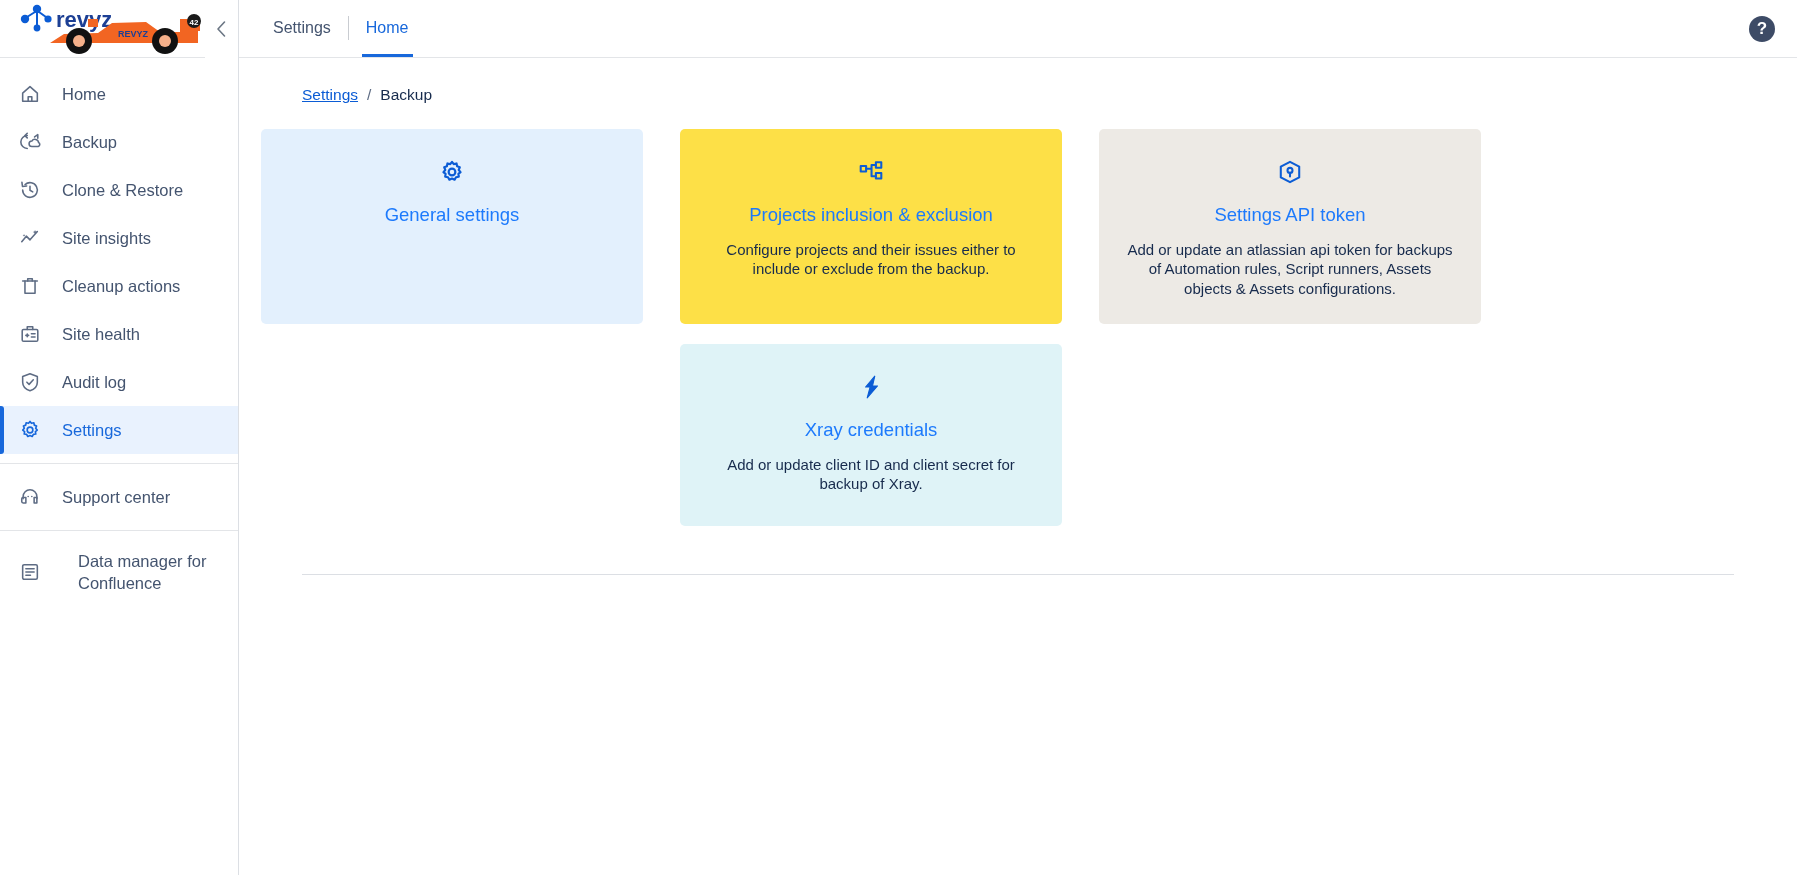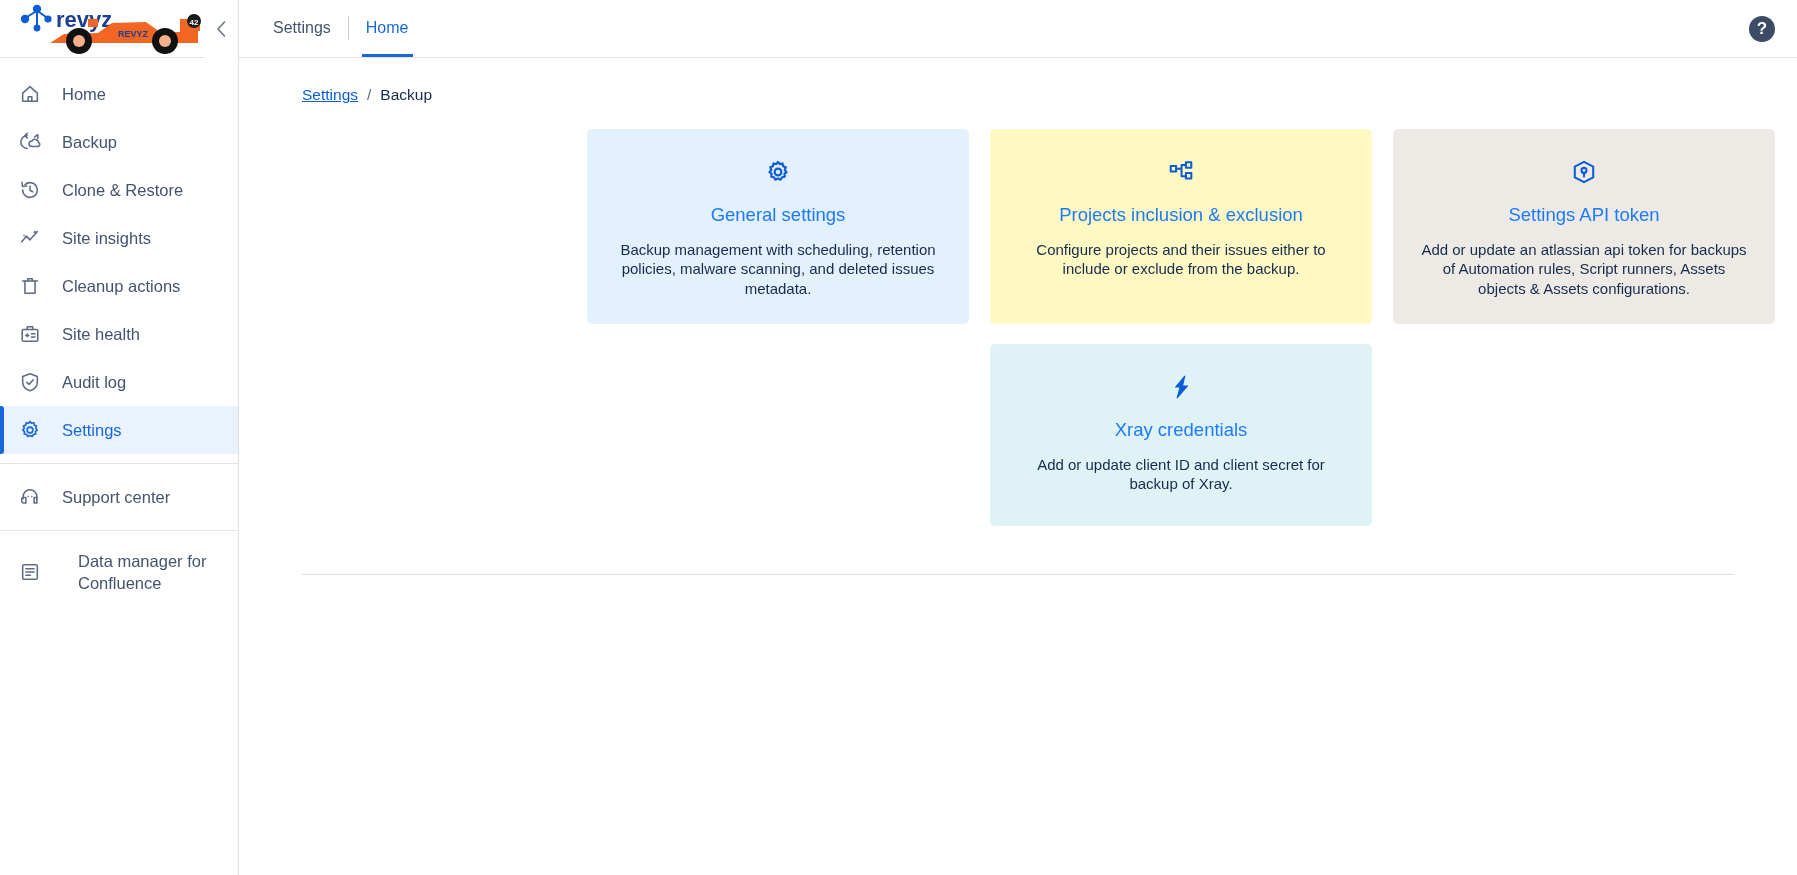--- a/index.html
+++ b/index.html
@@ -195,22 +195,22 @@
     cursor: pointer;
   }
   .crumb-sep { color: #5e6c84; }
   .crumb-current { color: #172b4d; }
 
   .cards-area {
     padding-top: 25px;
   }
   .cards-row {
     display: flex;
-    justify-content: flex-end;
-    gap: 21px;
+    justify-content: flex-start;
+    gap: 37px;
   }
   .cards-row.second {
     margin-top: 20px;
   }
   .card {
     width: 382px;
     min-height: 182px;
     border-radius: 5px;
     padding: 28px 26px 26px 26px;
     display: flex;
@@ -235,21 +235,21 @@
   }
   .card.tone-grey .card-title,
   .card.tone-beige .card-title { color: #1d7afc; }
   .card-desc {
     font-size: 15px;
     color: #172b4d;
     line-height: 1.28;
     max-width: 330px;
   }
   .tone-blue  { background: #e3f0fd; }
-  .tone-grey  { background: #fef9c3; }
+  .tone-grey  { background: #fde047; }
   .tone-beige { background: #edeae5; }
   .tone-cyan  { background: #dff3f7; }
 
   .card.wide-desc .card-desc { max-width: 340px; }
 
   .bottom-rule {
     margin: 48px 41px 0 41px;
     height: 1px;
     background: #dcdfe4;
   }
@@ -453,21 +453,20 @@
         <div class="cards-row">
 
           <div class="card tone-blue">
             <div class="card-ico">
               <svg width="26" height="26" viewBox="0 0 24 24" fill="none" stroke="#0b5cd5" stroke-width="2" stroke-linecap="round" stroke-linejoin="round">
                 <circle cx="12" cy="12" r="3.1"></circle>
                 <path d="M12 2.6 l1.6 2.1 2.6-.6 .5 2.6 2.5 .9 -1 2.5 1.7 2 -2 1.7 .4 2.6 -2.6 .4 -1.3 2.3 -2.4-1.1 -2.4 1.1 -1.3-2.3 -2.6-.4 .4-2.6 -2-1.7 1.7-2 -1-2.5 2.5-.9 .5-2.6 2.6 .6 Z"></path>
               </svg>
             </div>
             <div class="card-title">General settings</div>
-            <div class="card-desc">Backup management with scheduling, retention policies, malware scanning, and deleted issues metadata.</div>
           </div>
 
           <div class="card tone-grey">
             <div class="card-ico">
               <svg width="26" height="26" viewBox="0 0 24 24" fill="none" stroke="#0b5cd5" stroke-width="1.9" stroke-linecap="round" stroke-linejoin="round">
                 <rect x="2.5" y="6.5" width="5" height="5"></rect>
                 <rect x="16.5" y="3" width="5" height="5"></rect>
                 <rect x="16.5" y="13" width="5" height="5"></rect>
                 <path d="M7.5 9 h5 M12.5 9 v7 h4 M12.5 9 V5.5 h4"></path>
               </svg>

